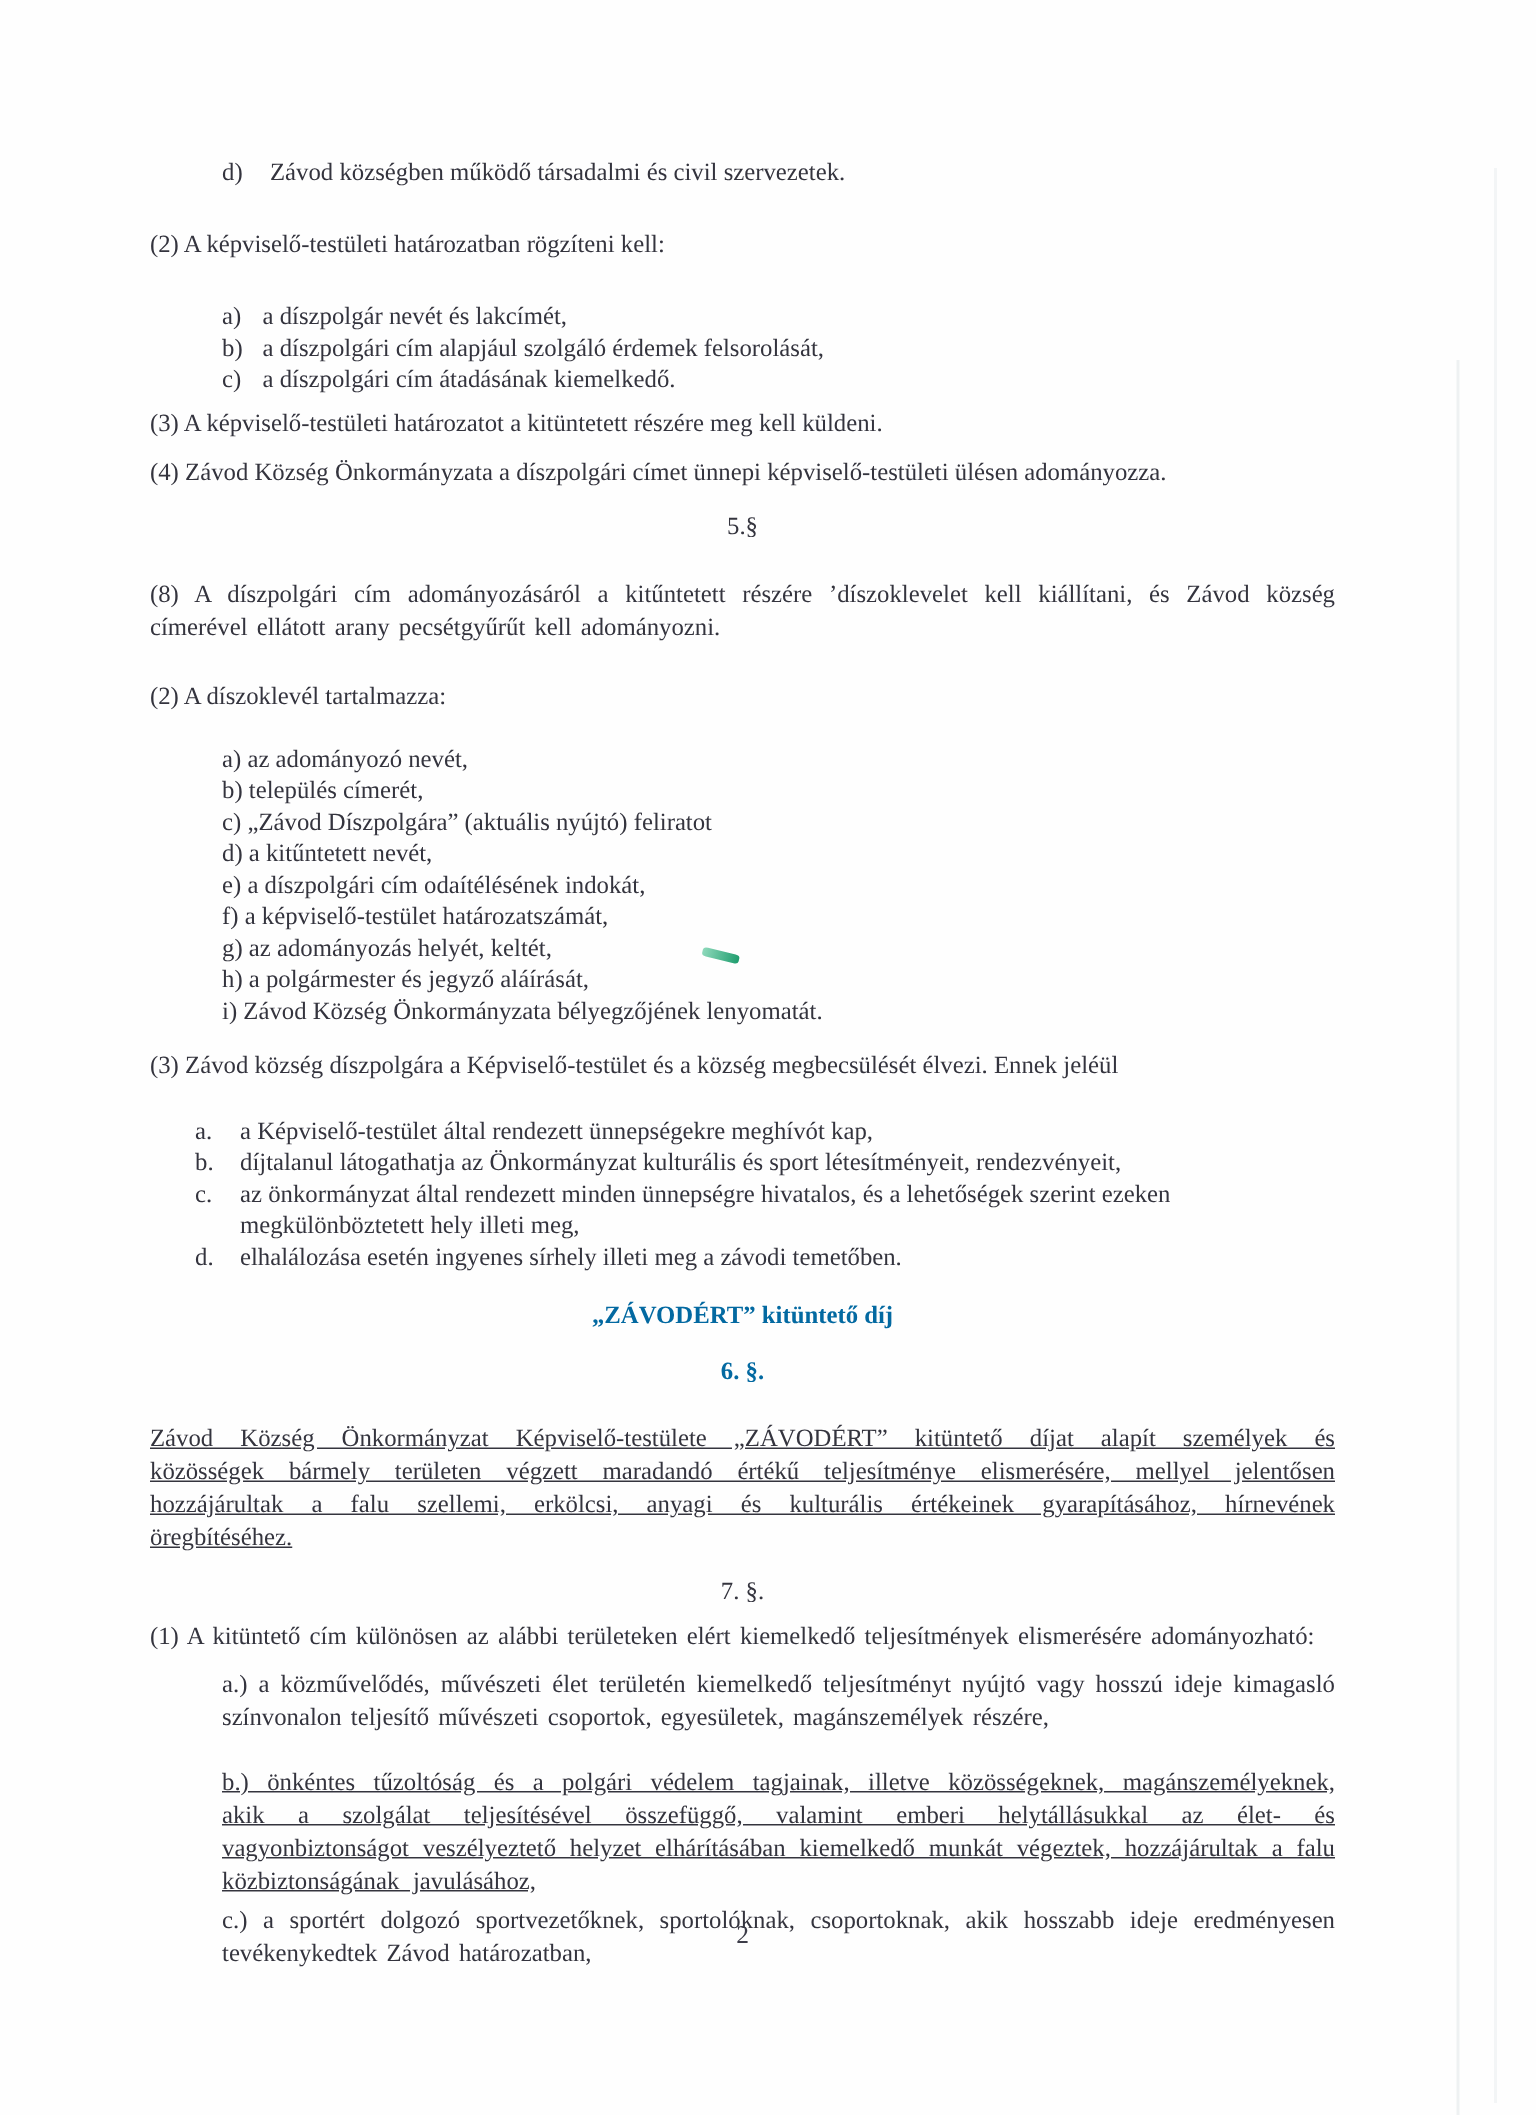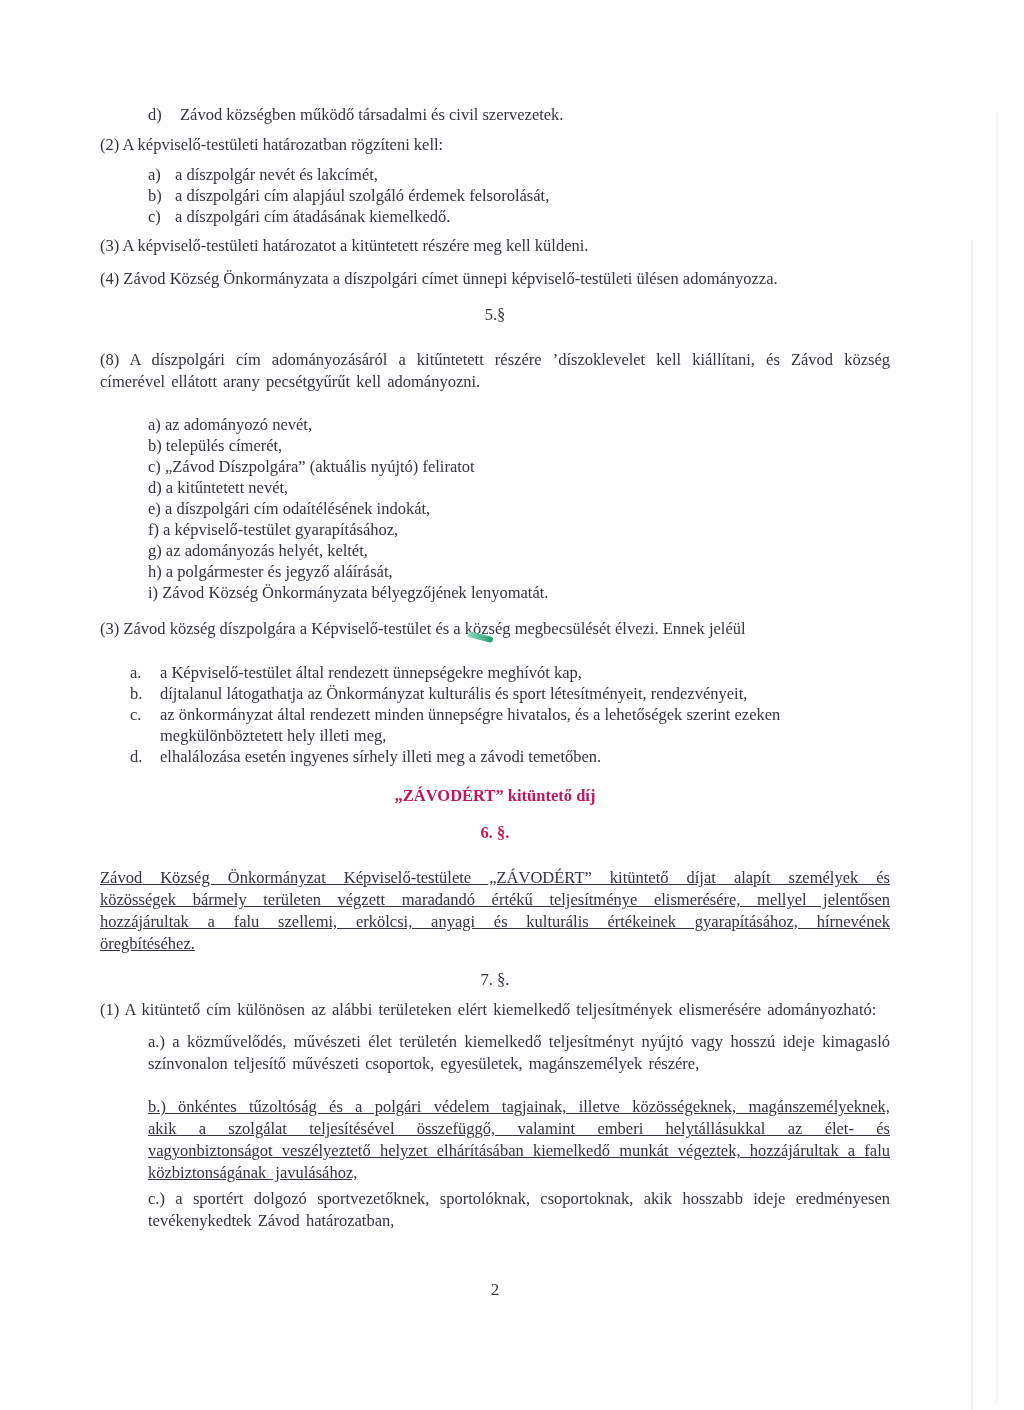--- a/index.html
+++ b/index.html
@@ -37,36 +37,36 @@
   .just { text-align: justify; word-spacing: 5px; line-height: 22px; text-decoration: underline; }
   .just-tight { text-align: justify; word-spacing: 2px; line-height: 22px; }
 
   .li-row { display: flex; }
   .indent-1 { margin-left: 48px; }
   .indent-2 { margin-left: 30px; }
   .marker-w32 { flex: 0 0 32px; }
   .marker-w27 { flex: 0 0 27px; }
   .marker-w30 { flex: 0 0 30px; }
 
-  .mt-11 { margin-top: 9px; }
+  .mt-11 { margin-top: 27px; }
   .mt-8  { margin-top: 8px;  }
   .mt-12 { margin-top: 12px; }
   .mt-15 { margin-top: 15px; }
   .mt-24 { margin-top: 24px; }
   .mt-23 { margin-top: 23px; }
   .mt-6  { margin-top: 21px;  }
   .mt-14 { margin-top: 14px; }
   .mt-9  { margin-top: 9px;  }
   .mt-10 { margin-top: 10px; }
   .mt-4  { margin-top: 4px;  }
   .mt-18 { margin-top: 18px; }
   .mt-16 { margin-top: 16px; }
 
   .center { text-align: center; }
-  .bold { font-weight: bold; color: #be185d; }
+  .bold { font-weight: bold; color: #0369a1; }
 
   .green-tick {
     position: absolute;
     left: 468px;
     top: 634px;
     width: 25px;
     height: 6px;
     border-radius: 3px / 2px;
     background: linear-gradient(90deg, #8ed9bb, #1f9d6e);
     transform: rotate(14deg);
@@ -115,28 +115,29 @@
     </div>
 
     <p class="block mt-8">(3) A képviselő-testületi határozatot a kitüntetett részére meg kell küldeni.</p>
 
     <p class="block mt-12">(4) Závod Község Önkormányzata a díszpolgári címet ünnepi képviselő-testületi ülésen adományozza.</p>
 
     <p class="block mt-15 center">5.§</p>
 
     <p class="block mt-24 just-tight">(8) A díszpolgári cím adományozásáról a kitűntetett részére ’díszoklevelet kell kiállítani, és Závod község címerével ellátott arany pecsétgyűrűt kell adományozni.</p>
 
+    <p class="block mt-24">(2) A díszoklevél tartalmazza:</p>
 
     <div class="indent-1 mt-6">
       <div>a) az adományozó nevét,</div>
       <div>b) település címerét,</div>
       <div>c) „Závod Díszpolgára” (aktuális nyújtó) feliratot</div>
       <div>d) a kitűntetett nevét,</div>
       <div>e) a díszpolgári cím odaítélésének indokát,</div>
-      <div>f) a képviselő-testület gyarapításához,</div>
+      <div>f) a képviselő-testület határozatszámát,</div>
       <div>g) az adományozás helyét, keltét,</div>
       <div>h) a polgármester és jegyző aláírását,</div>
       <div>i) Závod Község Önkormányzata bélyegzőjének lenyomatát.</div>
     </div>
 
     <p class="block mt-15">(3) Závod község díszpolgára a Képviselő-testület és a község megbecsülését élvezi. Ennek jeléül</p>
 
     <div class="indent-2 mt-23">
       <div class="li-row">
         <span class="marker-w30">a.</span>

